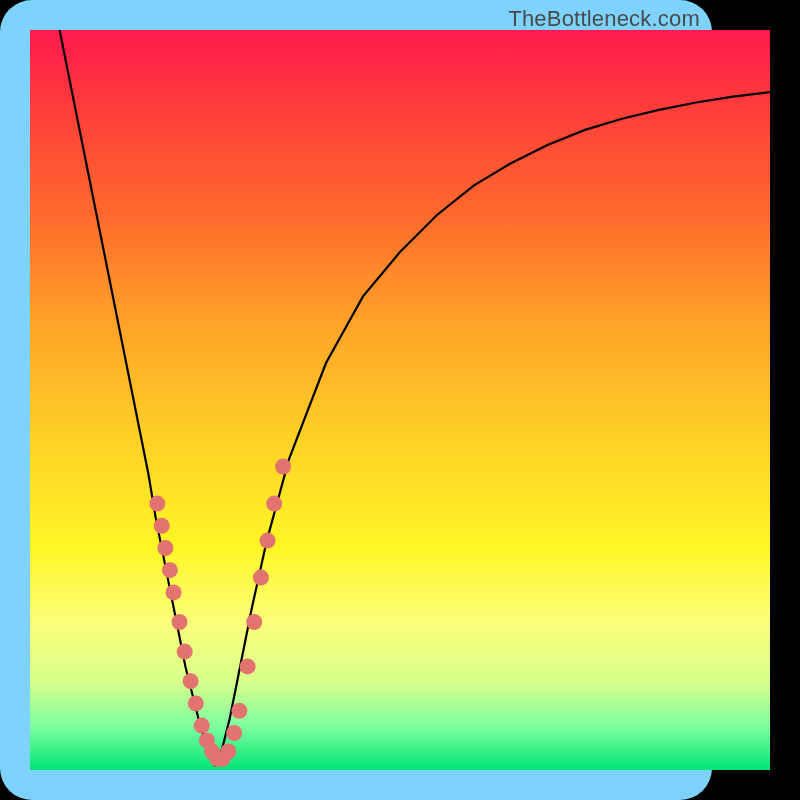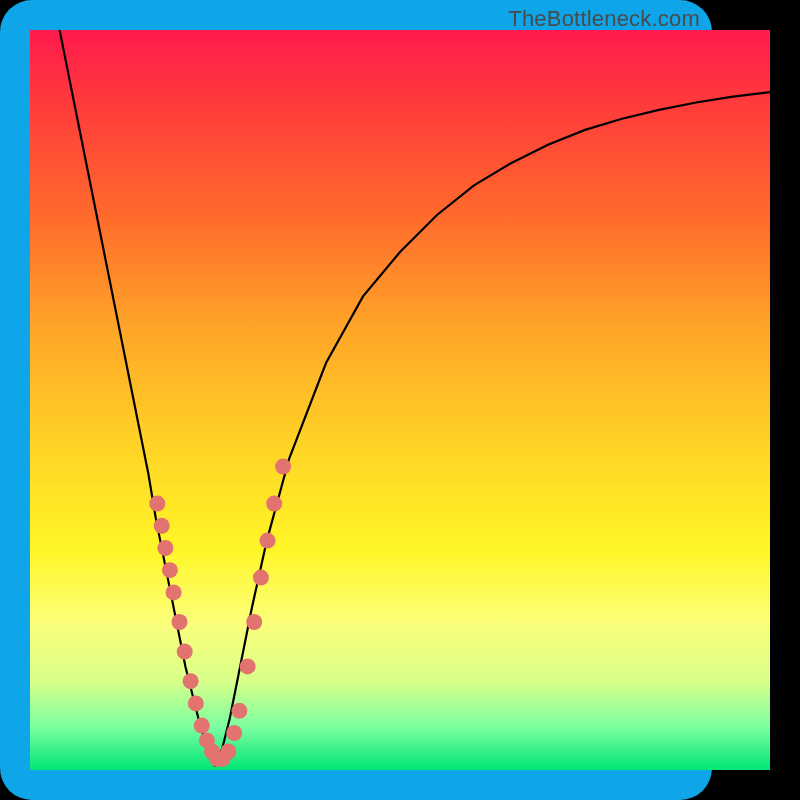--- a/index.html
+++ b/index.html
@@ -8,21 +8,21 @@
     width: 800px;
     height: 800px;
     overflow: hidden;
     background: #000;
     font-family: Arial, Helvetica, sans-serif;
   }
   .frame {
     position: absolute;
     left: 0; top: 0;
     width: 712px; height: 800px;
-    background: #0ea5e9;
+    background: #7dd3fc;
     border-radius: 32px;
   }
   .plot {
     position: absolute;
     left: 30px;
     top: 30px;
     width: 740px;
     height: 740px;
     background: linear-gradient(to bottom,
       #ff1a4d 0%,

